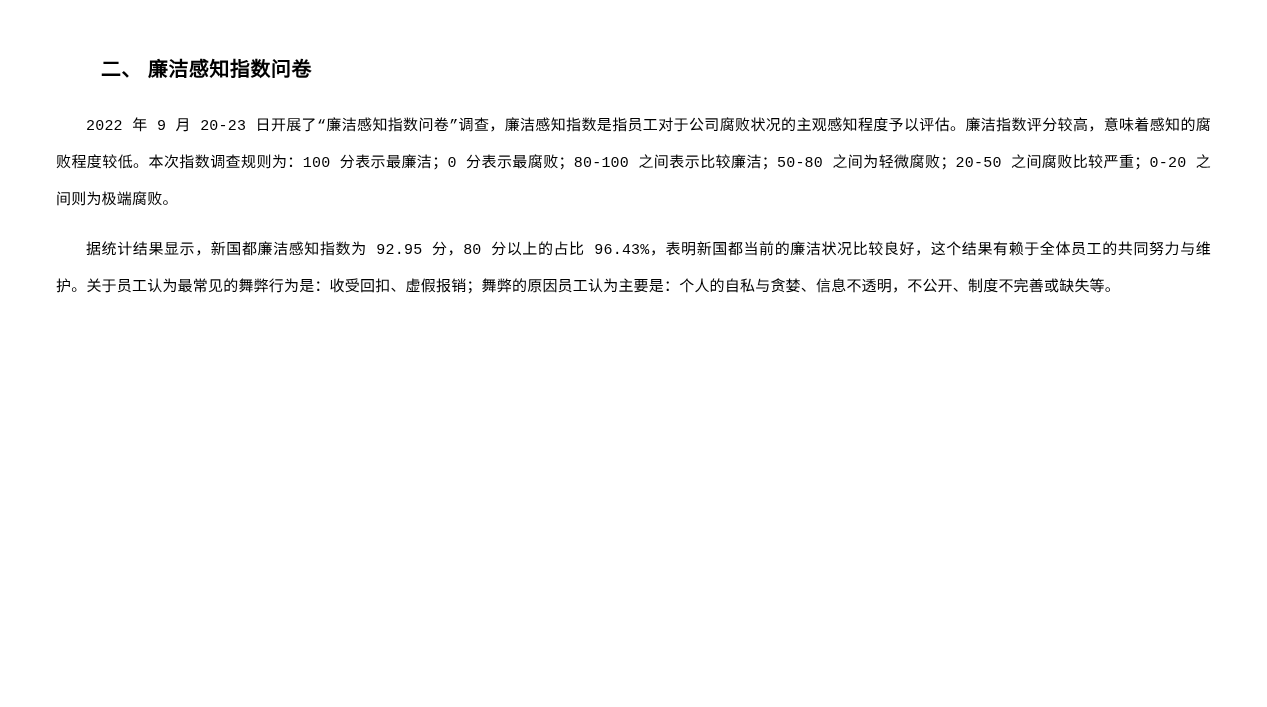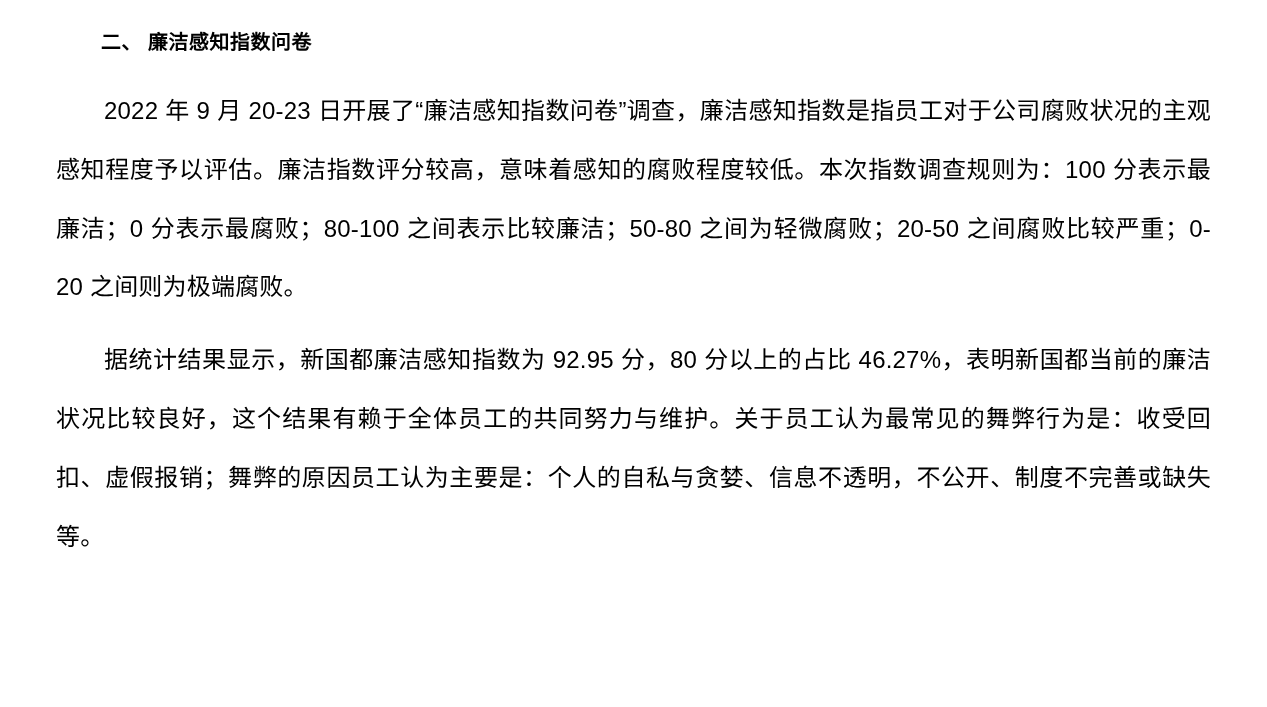--- a/index.html
+++ b/index.html
@@ -12,55 +12,56 @@
     background: #ffffff;
     font-family: "Liberation Sans", "DejaVu Sans", sans-serif;
     color: #000000;
     overflow: hidden;
   }
   .page {
     position: relative;
     width: 1267px;
     height: 707px;
     box-sizing: border-box;
-    padding: 28px 56px 0 56px;
+    padding: 55px 56px 0 56px;
   }
   .heading {
     font-size: 20px;
     font-weight: bold;
     letter-spacing: 0.5px;
     margin: 0 0 0 45px;
     line-height: 1.4;
   }
   .heading .num {
     margin-right: 6px;
   }
   .body-block {
     margin-top: 26px;
   }
   p.para {
     margin: 0 0 0 0;
-    font-size: 24px;
+    font-size: 15px;
     line-height: 2.45;
     text-align: justify;
     text-justify: inter-ideograph;
     text-indent: 2em;
     letter-spacing: 0.2px;
+    font-family: Liberation Mono, monospace;
   }
   p.para + p.para {
     margin-top: 14px;
   }
 </style>
 </head>
 <body>
 
 <div class="page">
 
   <h2 class="heading">
     <span class="num">二、</span><span>廉洁感知指数问卷</span>
   </h2>
 
   <div class="body-block">
     <p class="para">2022 年 9 月 20-23 日开展了“廉洁感知指数问卷”调查，廉洁感知指数是指员工对于公司腐败状况的主观感知程度予以评估。廉洁指数评分较高，意味着感知的腐败程度较低。本次指数调查规则为：100 分表示最廉洁；0 分表示最腐败；80-100 之间表示比较廉洁；50-80 之间为轻微腐败；20-50 之间腐败比较严重；0-20 之间则为极端腐败。</p>
-    <p class="para">据统计结果显示，新国都廉洁感知指数为 92.95 分，80 分以上的占比 46.27%，表明新国都当前的廉洁状况比较良好，这个结果有赖于全体员工的共同努力与维护。关于员工认为最常见的舞弊行为是：收受回扣、虚假报销；舞弊的原因员工认为主要是：个人的自私与贪婪、信息不透明，不公开、制度不完善或缺失等。</p>
+    <p class="para">据统计结果显示，新国都廉洁感知指数为 92.95 分，80 分以上的占比 96.43%，表明新国都当前的廉洁状况比较良好，这个结果有赖于全体员工的共同努力与维护。关于员工认为最常见的舞弊行为是：收受回扣、虚假报销；舞弊的原因员工认为主要是：个人的自私与贪婪、信息不透明，不公开、制度不完善或缺失等。</p>
   </div>
 
 </div>
 
 </body></html>

